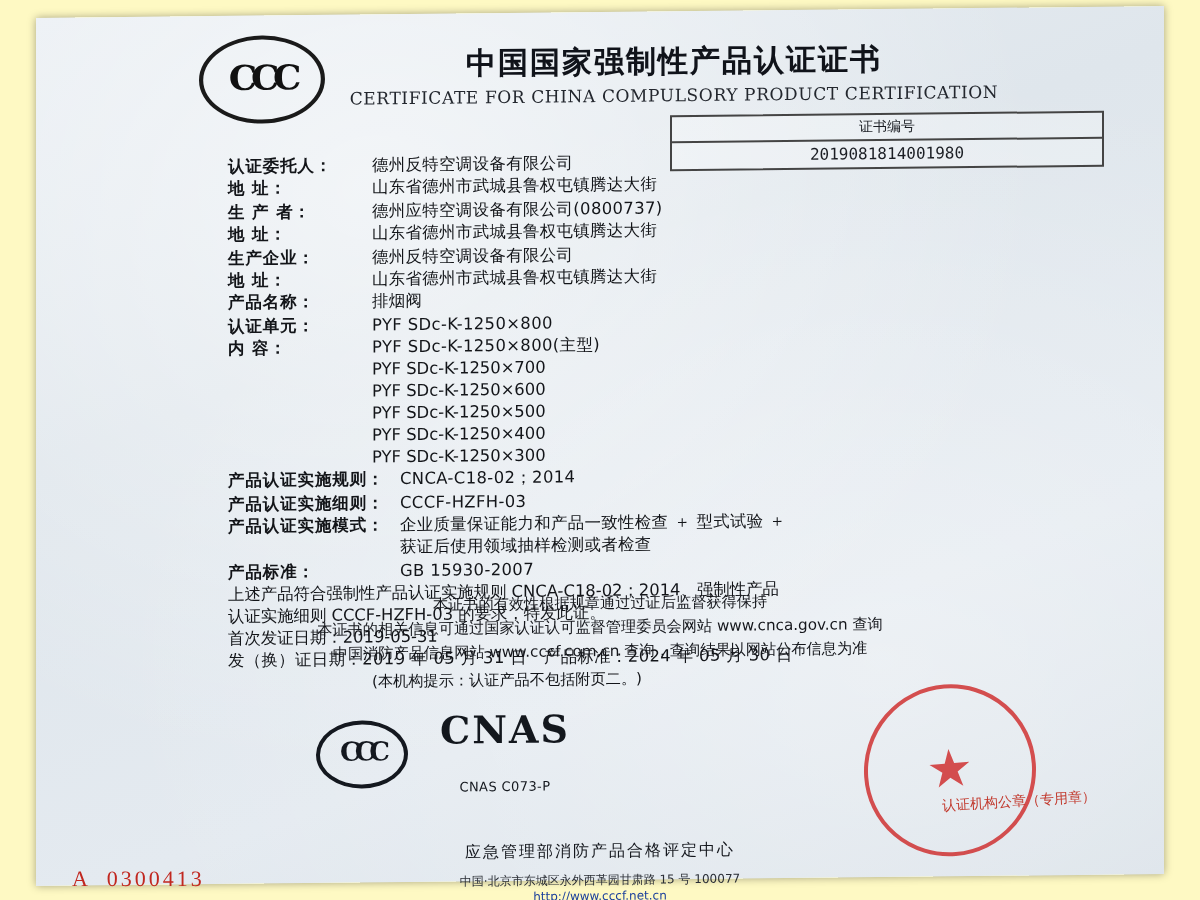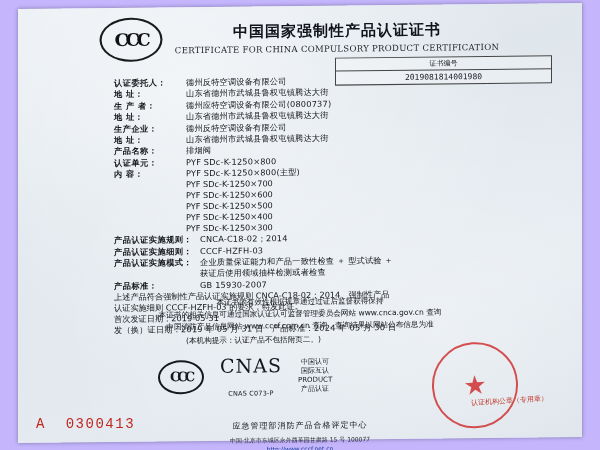--- a/index.html
+++ b/index.html
@@ -4,21 +4,21 @@
 <style>
   html,body{margin:0;padding:0;}
   body{
     width:600px;height:450px;overflow:hidden;
     background:#b9bec4;
     font-family:"DejaVu Sans","Liberation Sans",sans-serif;
   }
   .page{
     position:relative;
     width:600px;height:450px;
-    background:#c4b5fd;
+    background:#fef9c3;
   }
   
   .sheet{
     position:absolute;
     left:18px;top:6px;width:564px;height:434px;
     background:linear-gradient(160deg,#e9eef3 0%,#dfe6ec 35%,#e4eaf0 70%,#d9e1e8 100%);
     box-shadow:0 0 4px rgba(0,0,0,.35);
     transform:skewY(-0.6deg);
   }
   .inner{
@@ -100,21 +100,21 @@
   .ccc-small{
     width:42px;height:30px;border-radius:50%;
     border:2px solid #14181f;display:flex;align-items:center;justify-content:center;
     font-size:13px;font-weight:bold;letter-spacing:-3px;color:#14181f;
     font-family:"DejaVu Serif","Liberation Serif",serif;
   }
   .cnas{
     text-align:center;color:#13171d;
   }
   .cnas .big{
-    font-size:19px;font-weight:normal;letter-spacing:1px;
+    font-size:19px;font-weight:bold;letter-spacing:1px;
     font-family:"DejaVu Serif","Liberation Serif",serif;
   }
   .cnas .sm{font-size:6.5px;letter-spacing:.2px;margin-top:13px;}
   .cnacol{font-size:7px;color:#15181e;line-height:9px;text-align:center;}
   
   .seal{
     position:absolute;right:64px;top:338px;
     width:82px;height:82px;border-radius:50%;
     border:2.5px solid #cf2b2b;
     color:#cf2b2b;
@@ -133,23 +133,23 @@
     position:absolute;left:0;top:414px;width:100%;text-align:center;
     font-size:8px;color:#14171d;letter-spacing:1px;
   }
   .footer2{
     position:absolute;left:0;top:430px;width:100%;text-align:center;
     font-size:6px;color:#2a2e35;
   }
   .footer2 .link{color:#1a3f9b;text-decoration:underline;}
   
   .serial{
-    position:absolute;left:36px;bottom:18px;
-    font-size:14px;color:#c1271f;letter-spacing:1.5px;
-    font-family:Liberation Mono, monospace;
+    position:absolute;left:36px;bottom:4px;
+    font-size:11px;color:#c1271f;letter-spacing:1.5px;
+    font-family:Liberation Serif, serif;
   }
 </style>
 </head>
 <body>
 
 <div class="page">
   <div class="sheet">
     <div class="inner">
 
       <div class="header">
@@ -248,26 +248,20 @@
         <div>本证书的相关信息可通过国家认证认可监督管理委员会网站 www.cnca.gov.cn 查询</div>
         <div>中国消防产品信息网站 www.cccf.com.cn 查询，查询结果以网站公布信息为准</div>
       </div>
 
       <div class="logos">
         <div class="ccc-small">CCC</div>
         <div class="cnas">
           <div class="big">CNAS</div>
           <div class="sm">CNAS C073-P</div>
         </div>
-        <div class="cnacol">
-          <div>中国认可</div>
-          <div>国际互认</div>
-          <div>PRODUCT</div>
-          <div>产品认证</div>
-        </div>
       </div>
 
       <div class="seal">
         <div class="star">★</div>
       </div>
       <div class="seal-label">认证机构公章（专用章）</div>
 
       <div class="footer1">应急管理部消防产品合格评定中心</div>
       <div class="footer2">
         <div>中国·北京市东城区永外西革园甘肃路 15 号        100077</div>

